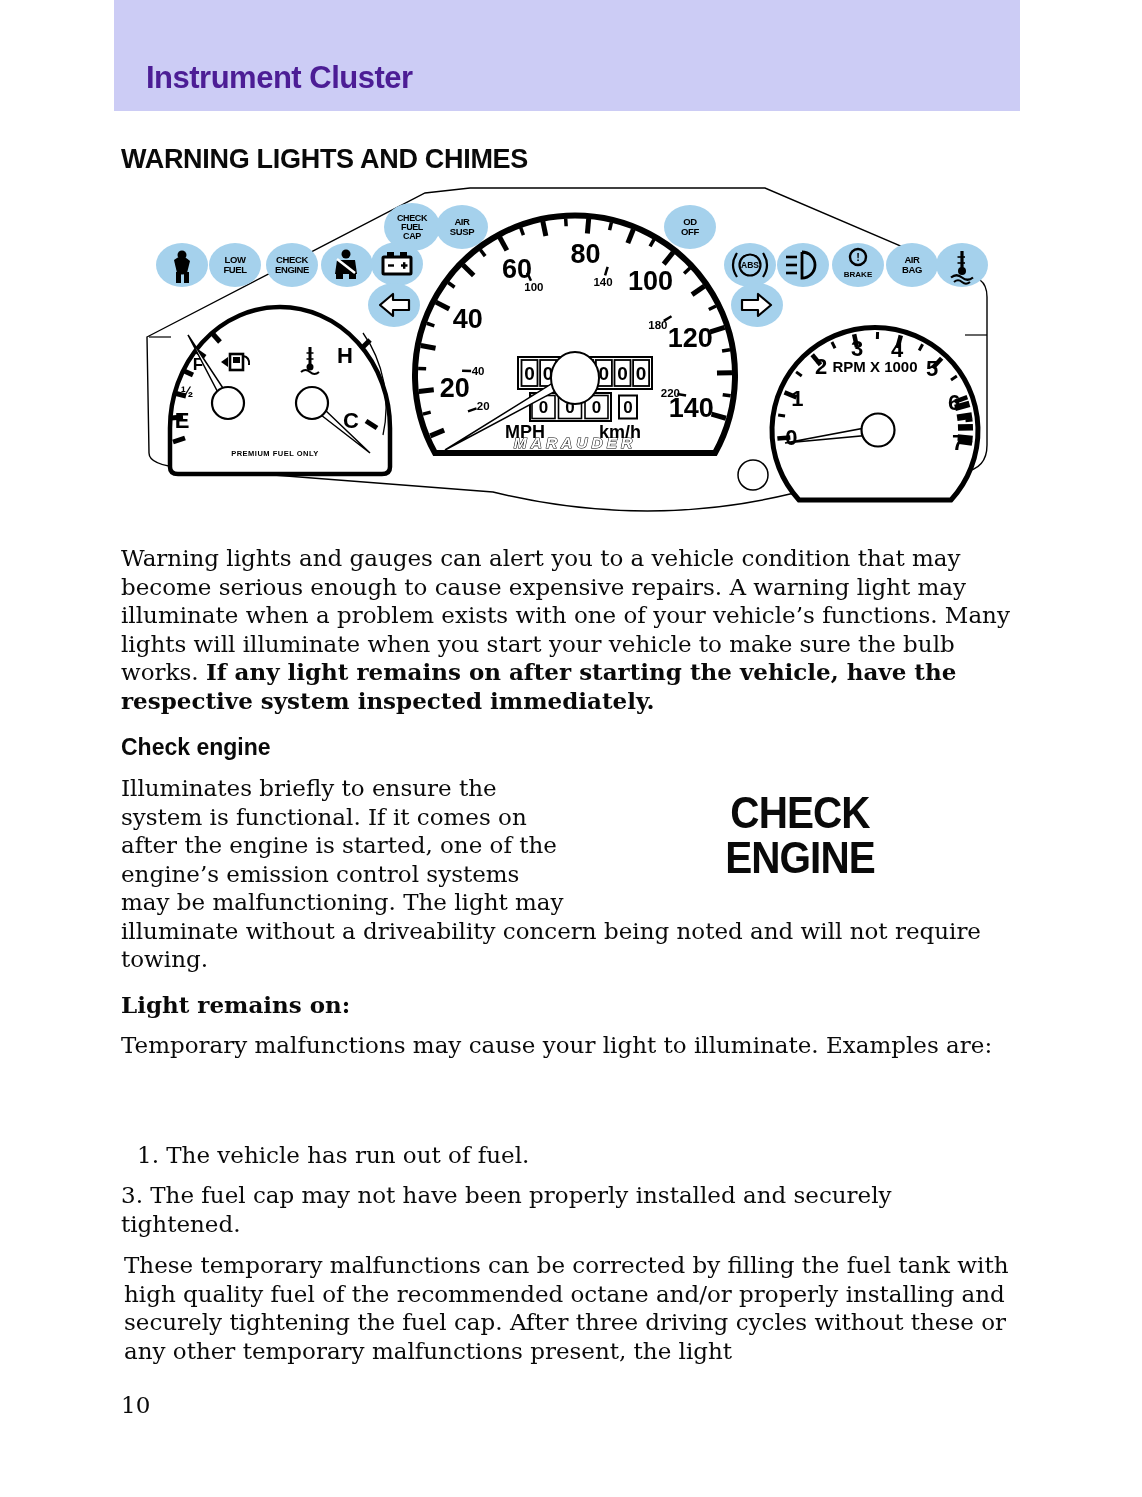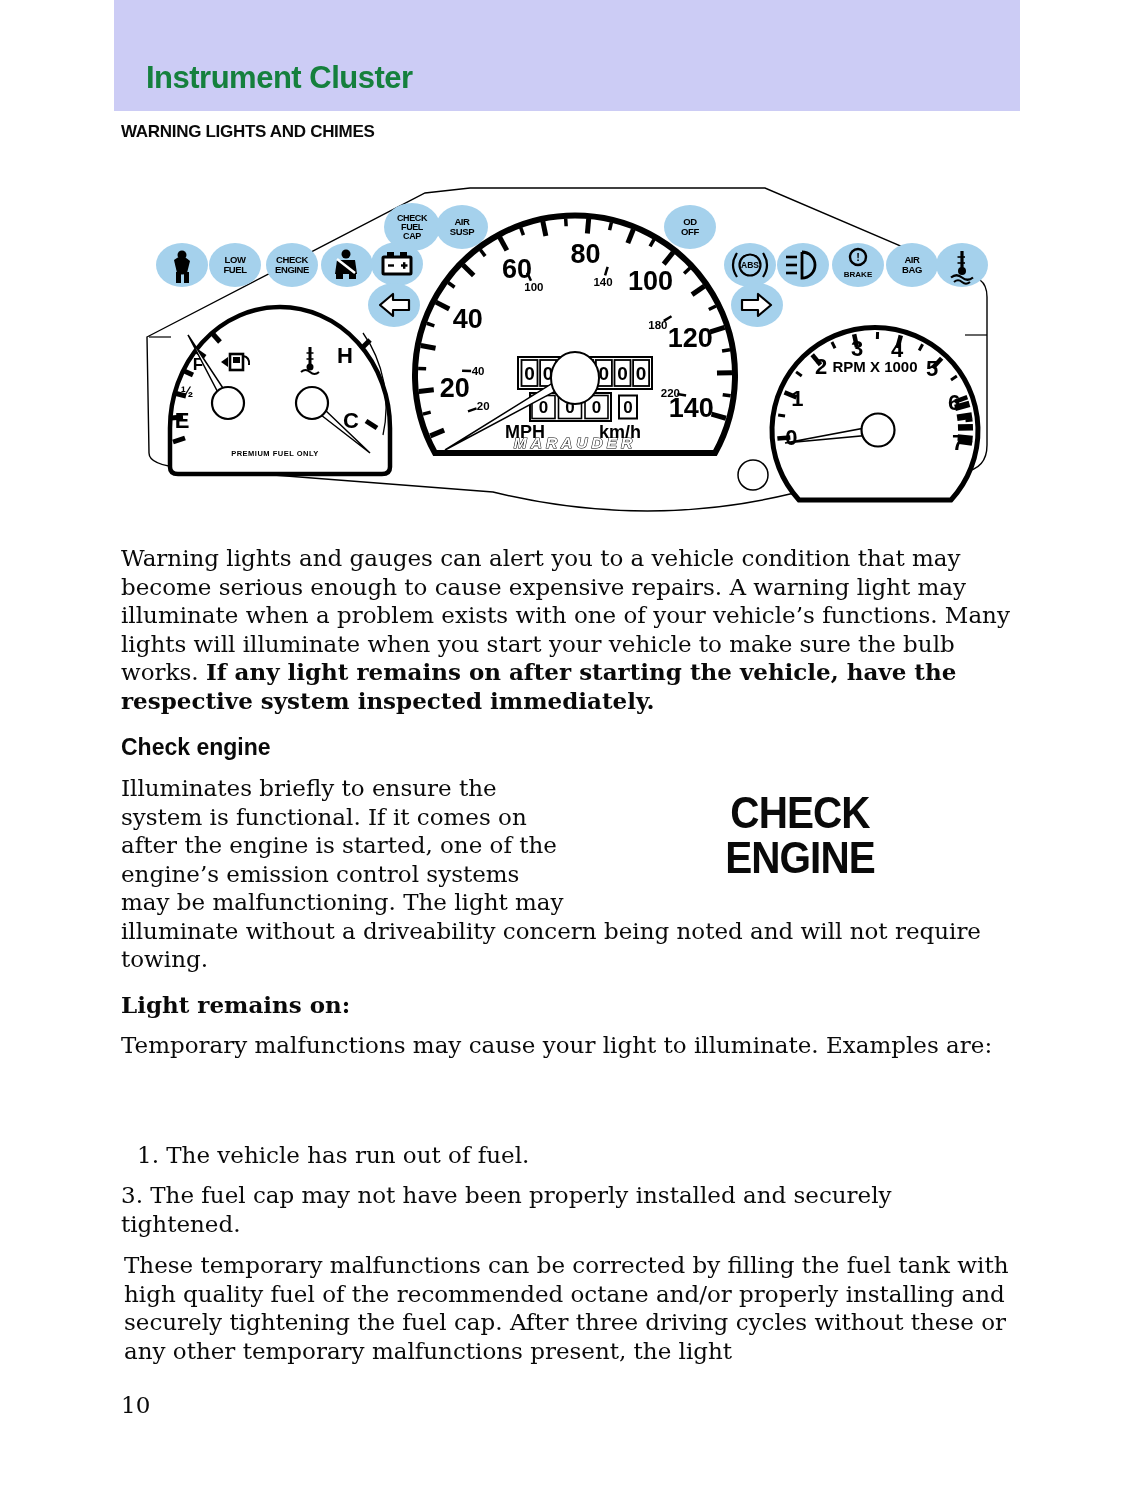--- a/index.html
+++ b/index.html
@@ -1,22 +1,22 @@
 <!DOCTYPE html>
 <html><head>
 <meta charset="utf-8">
 <style>
   html,body{margin:0;padding:0;background:#ffffff;}
   #page{position:relative;width:1142px;height:1497px;background:#ffffff;overflow:hidden;
         font-family:"DejaVu Serif",serif;color:#0a0a0a;}
   .band{position:absolute;left:114px;top:0;width:906px;height:111px;}
   .title{position:absolute;left:146px;top:60px;font-family:"Liberation Sans",sans-serif;
-         font-weight:bold;font-size:31px;letter-spacing:-0.5px;color:#15803d;}
-  .h2{position:absolute;left:121px;top:122px;font-family:"Liberation Sans",sans-serif;
-      font-weight:bold;font-size:17px;letter-spacing:-0.3px;}
+         font-weight:bold;font-size:31px;letter-spacing:-0.5px;color:#4c1d95;}
+  .h2{position:absolute;left:121px;top:144px;font-family:"Liberation Sans",sans-serif;
+      font-weight:bold;font-size:27px;letter-spacing:-0.3px;}
   #cluster-svg{position:absolute;left:125px;top:185px;}
   .body-p{position:absolute;left:121px;width:894px;font-size:23px;line-height:28.5px;}
   .b{font-weight:bold;}
   .h3{position:absolute;left:121px;font-family:Liberation Sans, sans-serif;
       font-weight:bold;font-size:23px;}
   .h4{position:absolute;left:121px;font-weight:bold;font-size:23px;}
   .ce-float{float:right;width:430px;height:138px;margin-left:10px;}
   .ce-graphic{margin-top:16px;text-align:center;font-family:"Liberation Sans",sans-serif;
               font-weight:bold;font-size:44px;line-height:45px;letter-spacing:-1px;
               transform:scaleX(0.92);transform-origin:center;}

